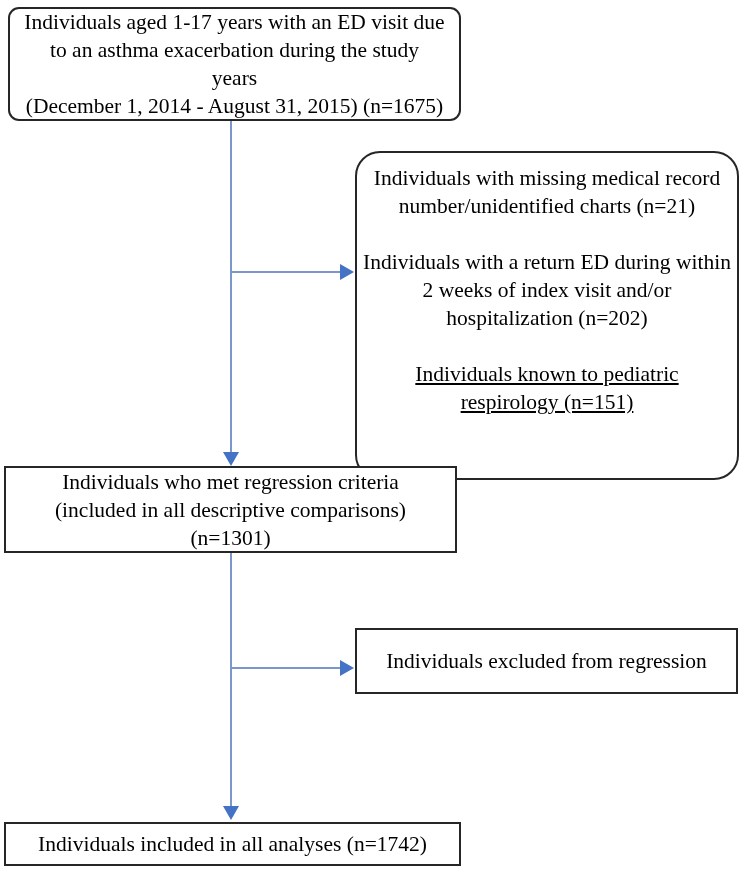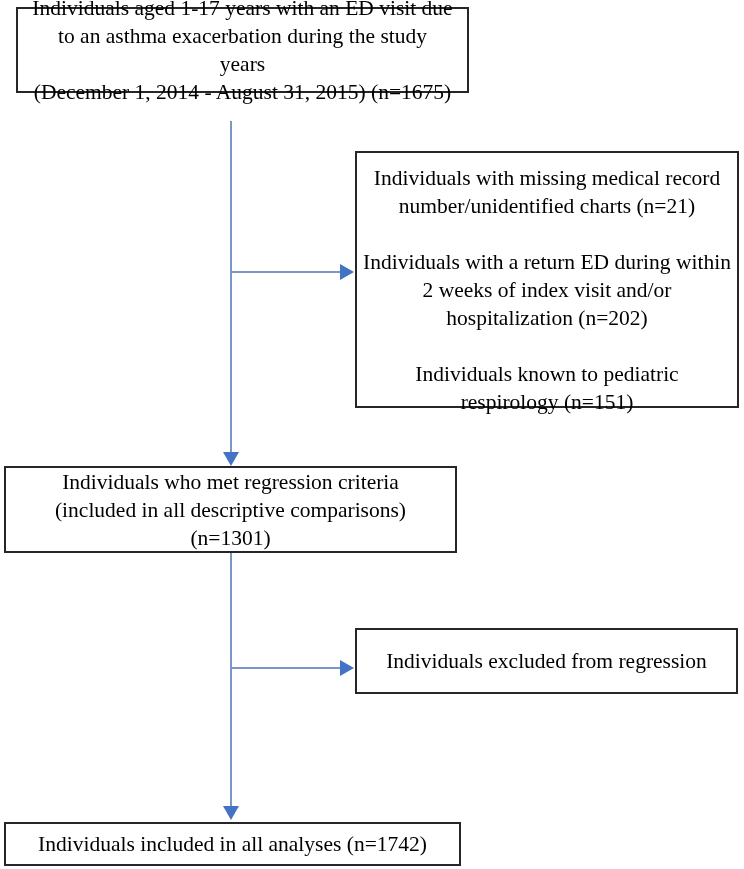--- a/index.html
+++ b/index.html
@@ -21,27 +21,27 @@
     border: 2px solid #262626;
     background: #ffffff;
     box-sizing: border-box;
     display: flex;
     flex-direction: column;
     justify-content: center;
     text-align: center;
     font-size: 21.5px;
     line-height: 28px;
   }
-  .box-top        { left: 16px;   top: 7px;   width: 453px; height: 86px; }
-  .box-excl1      { left: 355px; top: 151px; width: 384px; height: 257px; justify-content: flex-start; padding-top: 11px; }
+  .box-top        { left: 8px;   top: 7px;   width: 453px; height: 114px; border-radius: 11px; }
+  .box-excl1      { left: 355px; top: 151px; width: 384px; height: 329px; justify-content: flex-start; padding-top: 11px; border-radius: 25px; }
   .box-inclusion  { left: 4px;   top: 466px; width: 453px; height: 87px; }
   .box-excl2      { left: 355px; top: 628px; width: 383px; height: 66px; }
   .box-final      { left: 4px;   top: 822px; width: 457px; height: 44px; }
   .excl-item { margin-bottom: 28px; }
-  .excl-item:last-child { margin-bottom: 8px; }
+  .excl-item:last-child { margin-bottom: 8px; text-decoration: underline; }
   .line { white-space: nowrap; }
   #arrow-layer {
     position: absolute;
     left: 0; top: 0;
     width: 744px;
     height: 869px;
     pointer-events: none;
   }
   #arrow-layer line { stroke: #7b97c9; stroke-width: 2; }
   #arrow-layer polygon { fill: #4472c4; }

